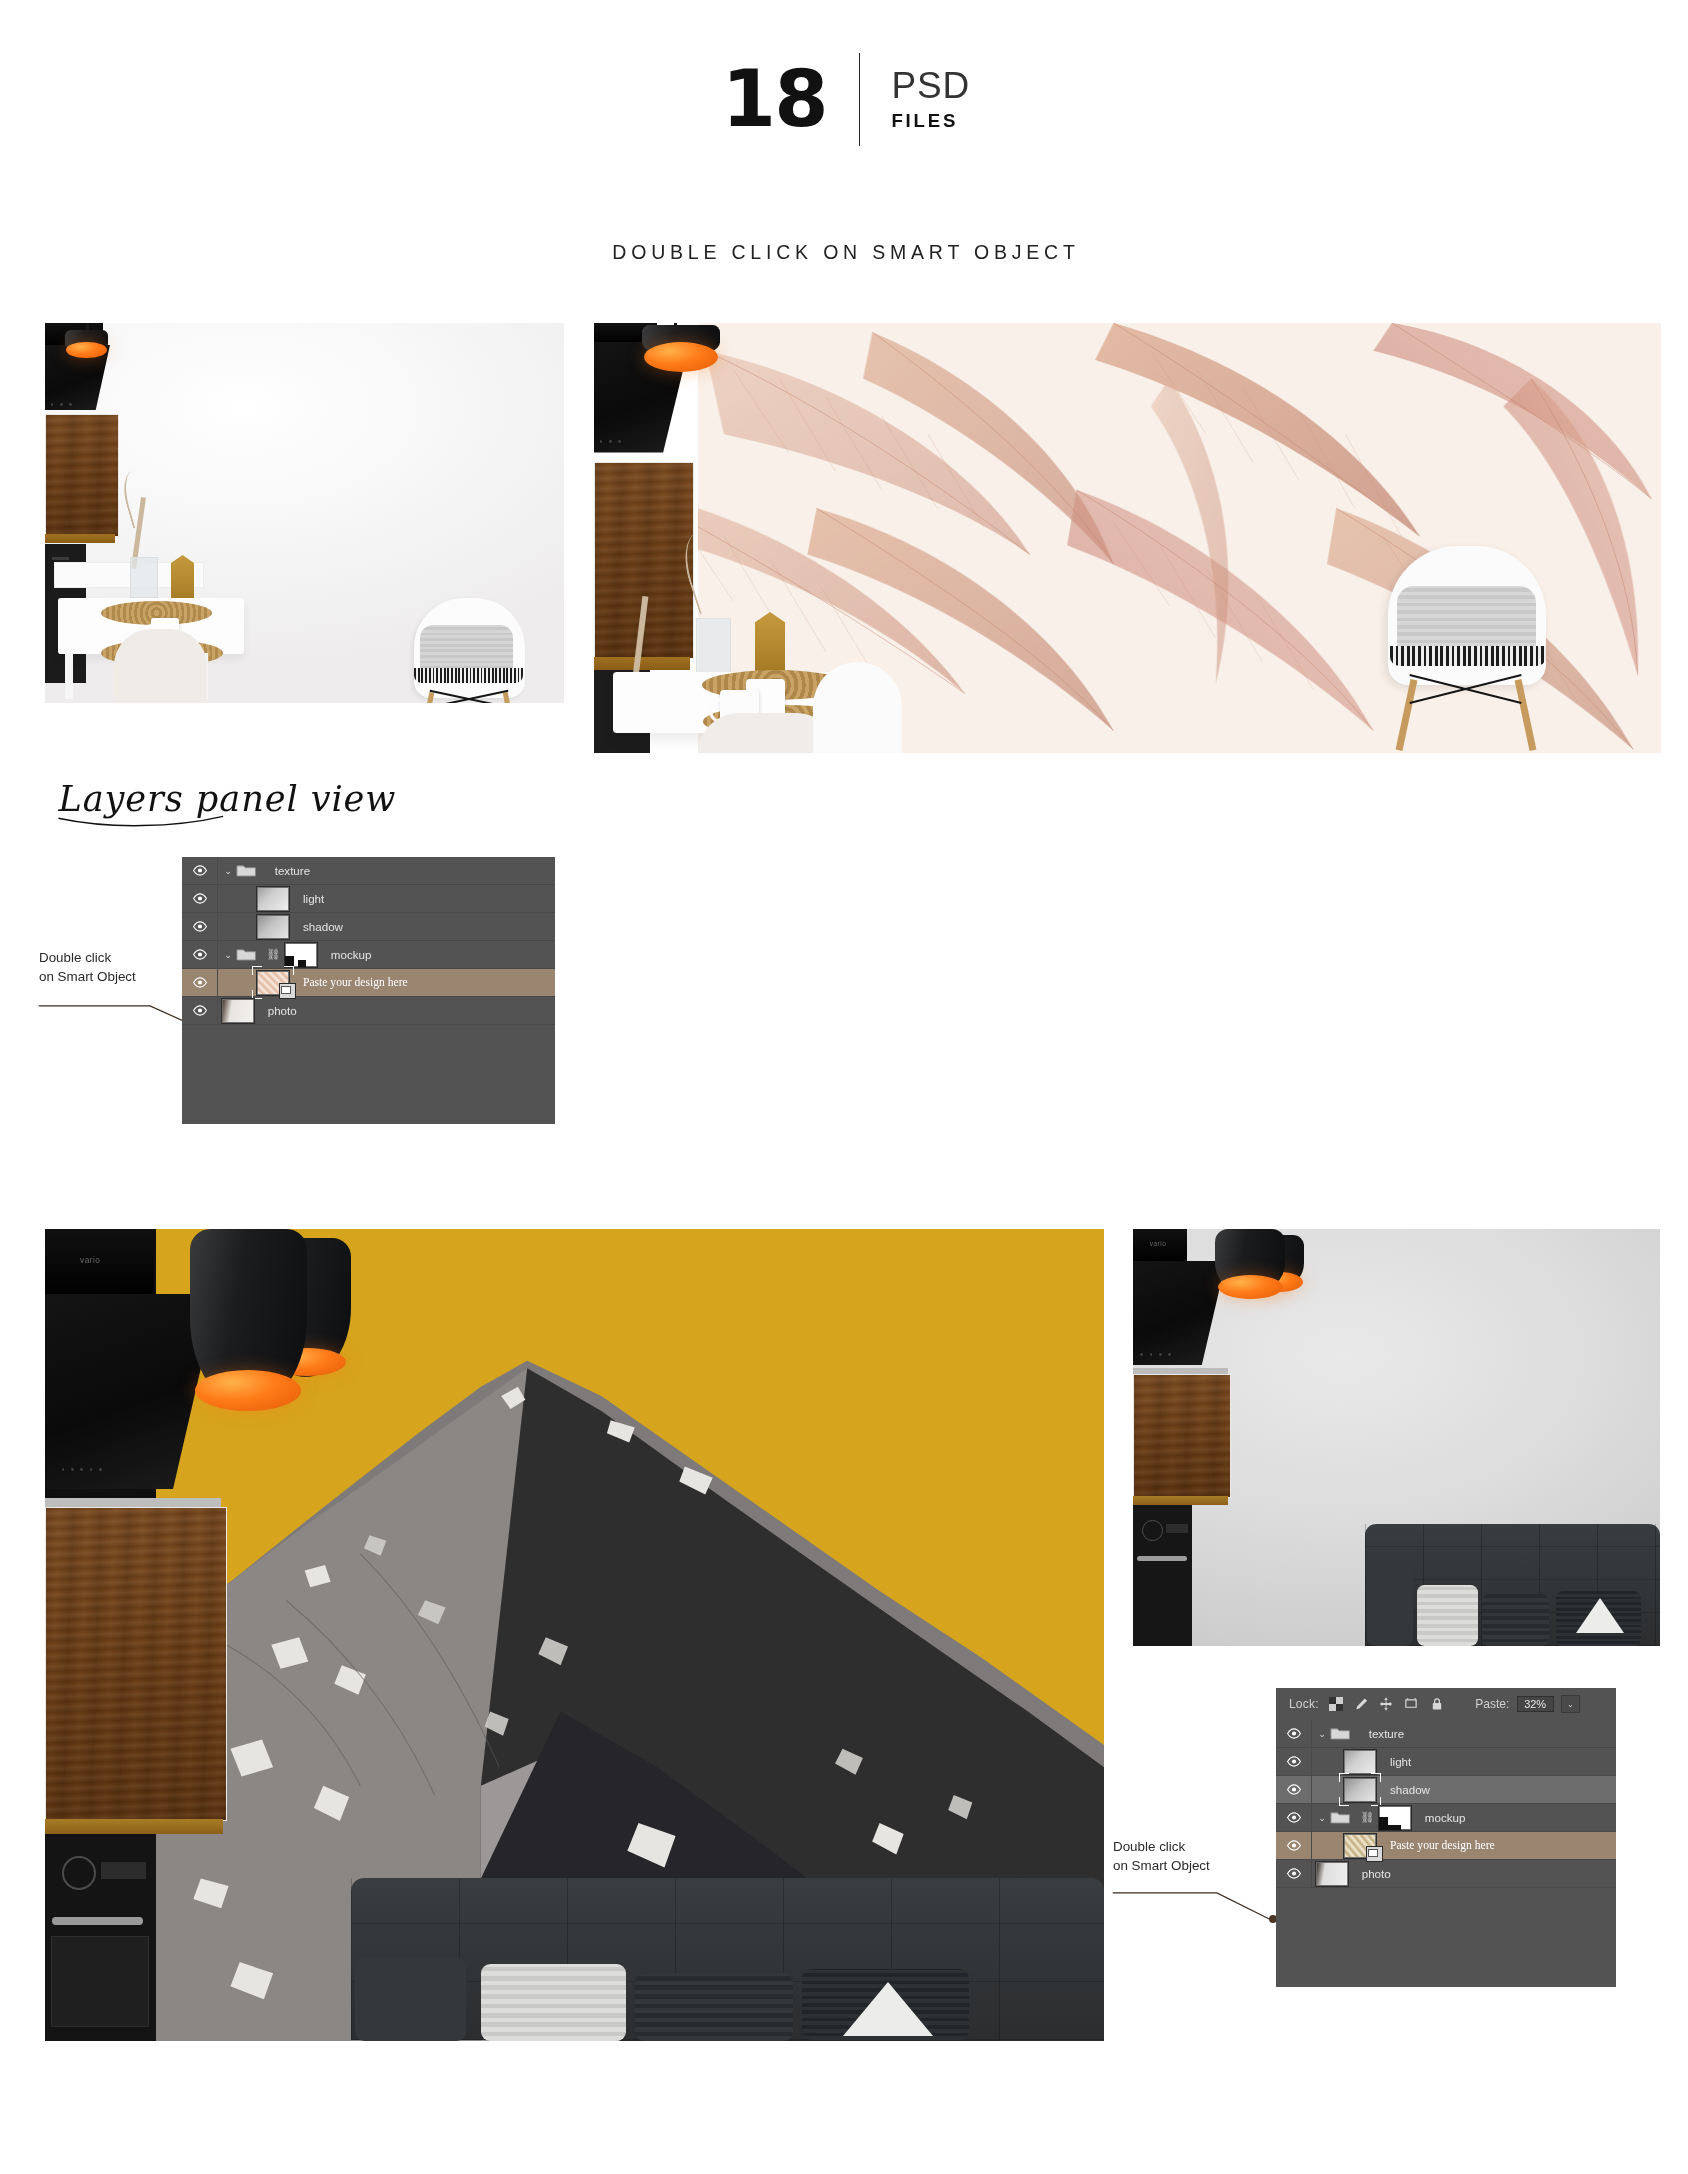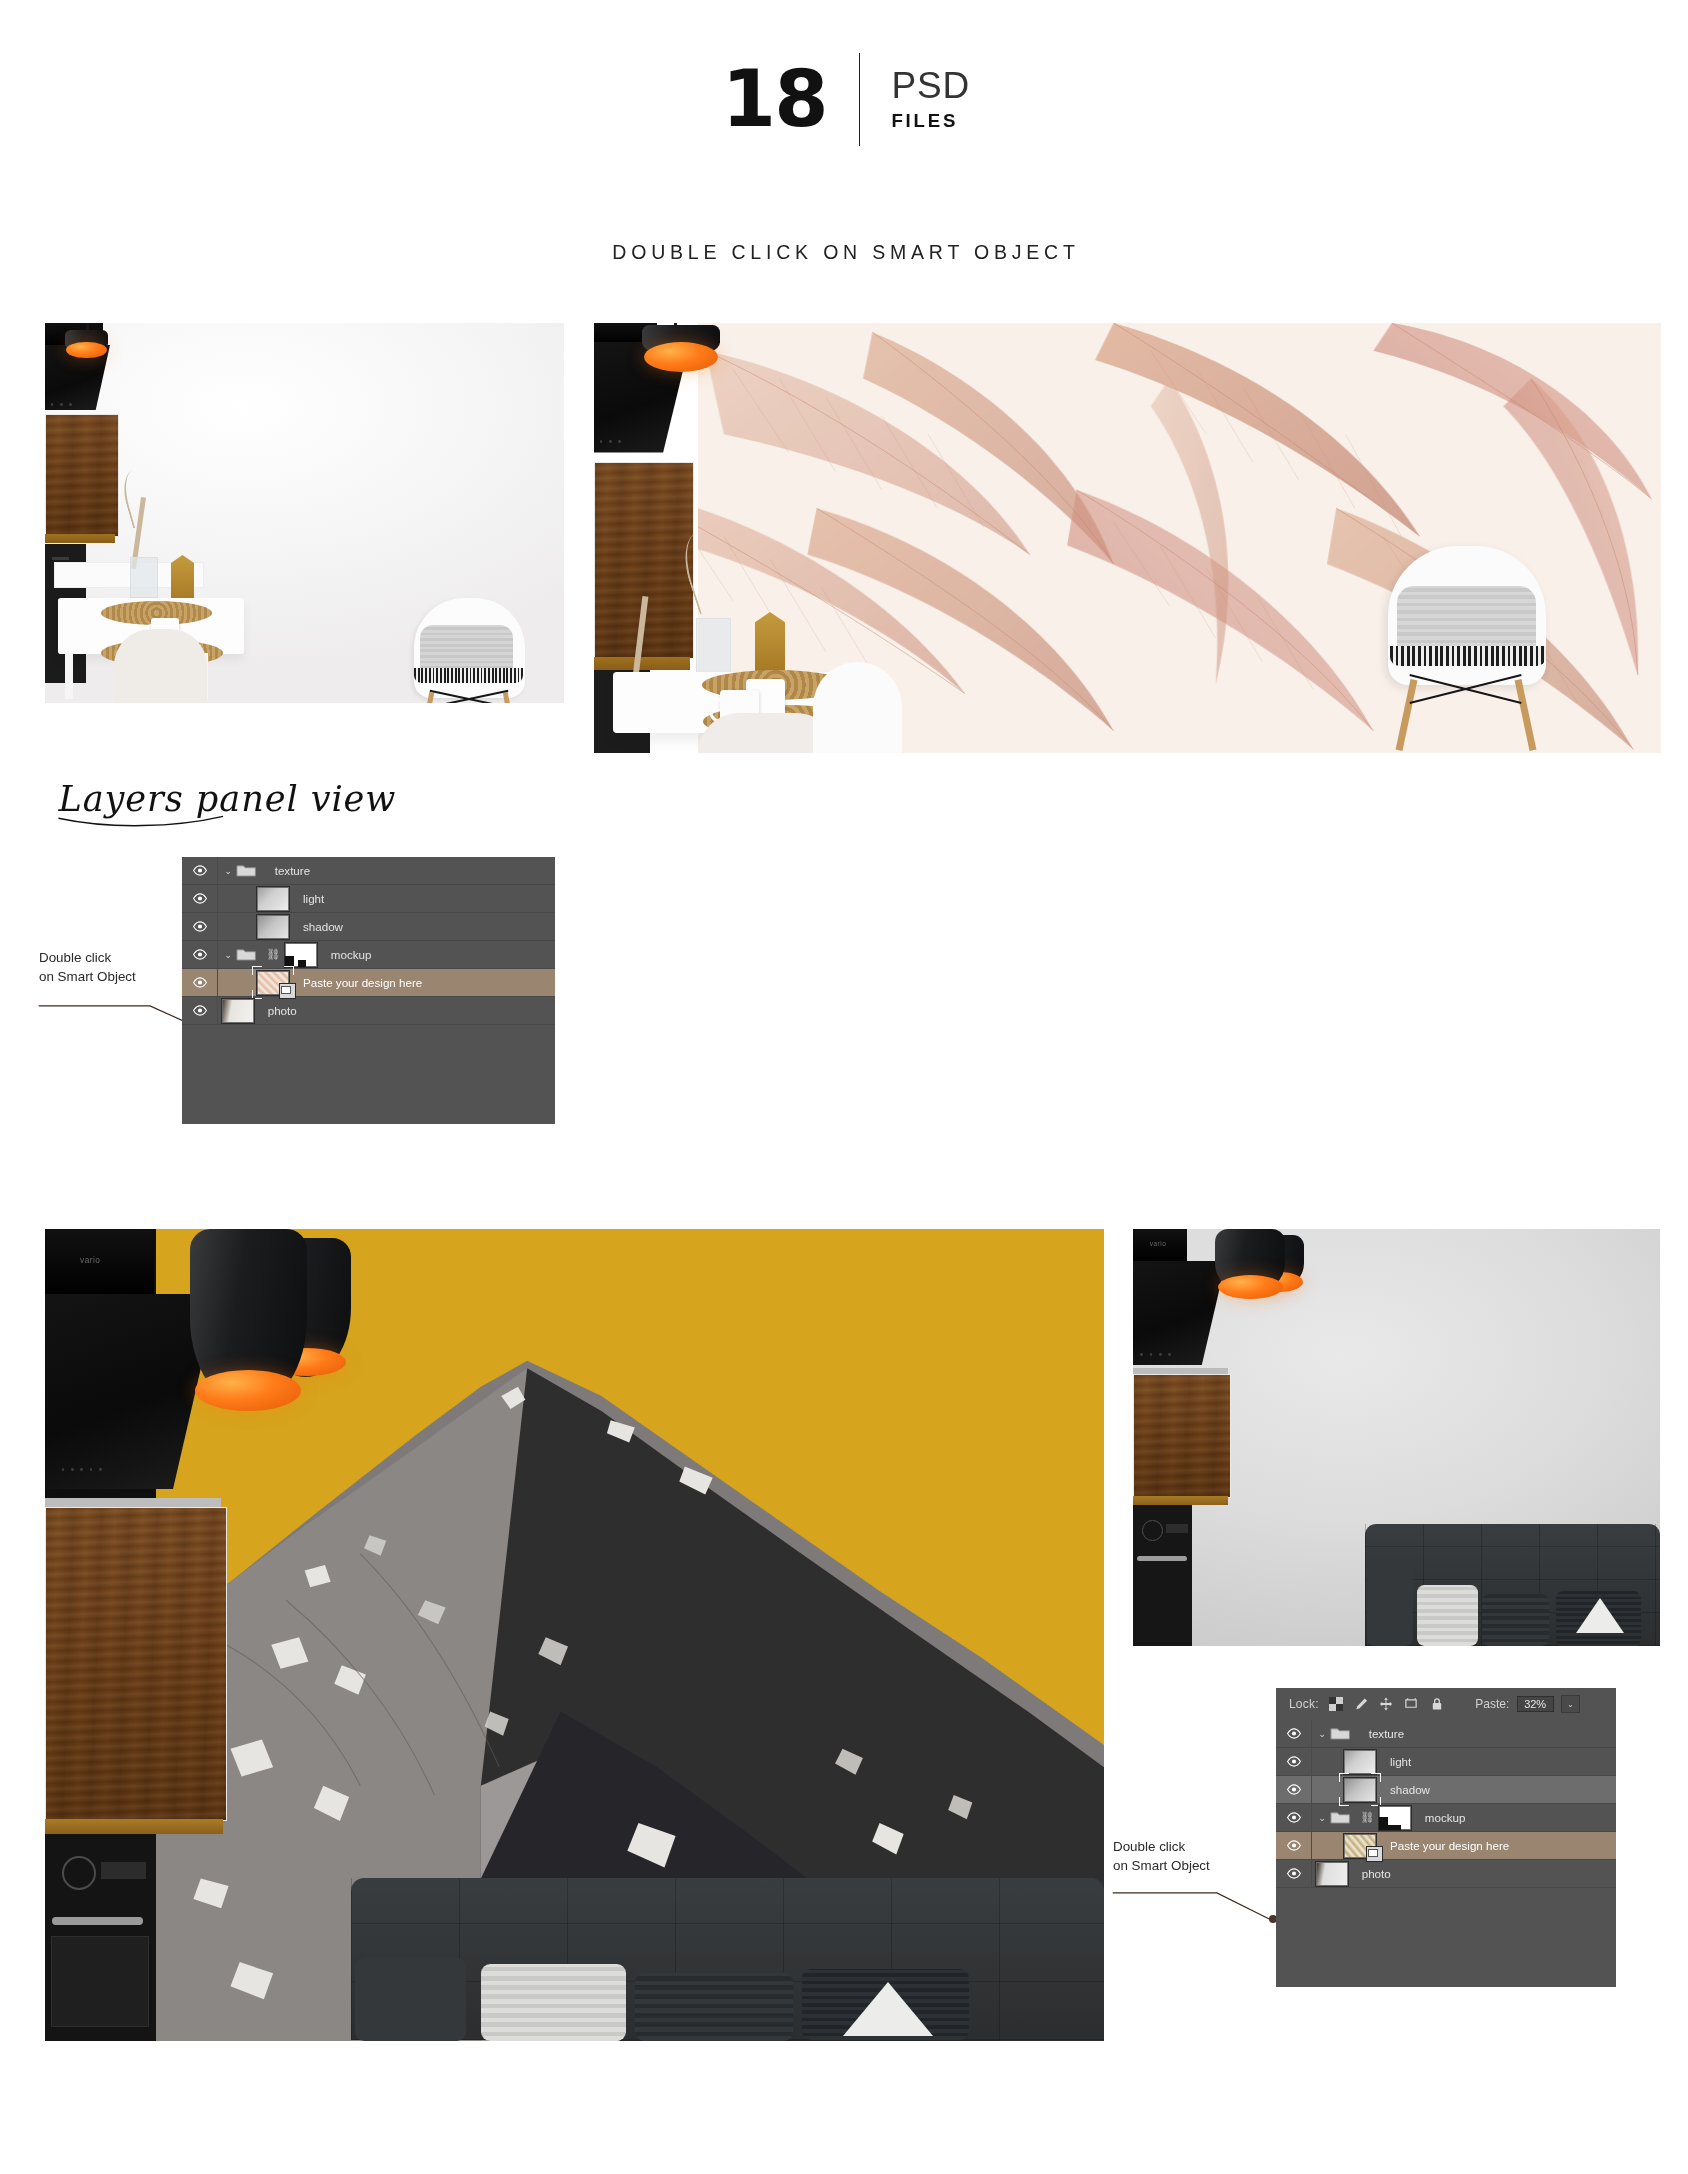--- a/index.html
+++ b/index.html
@@ -80,21 +80,21 @@
   .lrow.sel-grey{background:#6d6d6d;}
   .lrow .eye{width:35px;display:flex;align-items:center;justify-content:center;}
   .lrow .eye svg{display:block;}
   .lrow .divline{position:absolute;left:35px;top:0;bottom:0;width:0.9px;background:#4a4a4a;}
   .lrow .caret{width:15px;display:flex;align-items:center;justify-content:center;color:#d8d8d8;font-size:9.3px;margin-left:3.7px;}
   .lrow .folder{width:20.4px;height:15px;margin-right:5.6px;position:relative;}
   .lrow .thumb{width:32px;height:24px;border:0.9px solid #2c2c2c;margin-left:7.4px;flex:none;
                box-shadow:0 0 0 0.9px #6e6e6e inset;}
   .lrow .link{width:13px;margin:0 4.6px;color:#d7d7d7;font-size:11px;text-align:center;}
   .lrow .nm{margin-left:13px;color:#e4e4e4;white-space:nowrap;}
-  .lrow.sel-brown .nm{color:#ffffff;}
+  .lrow.sel-brown .nm{color:#ffffff;font-family:Liberation Serif, serif;}
   .lp-foot{height:24px;background:#535353;}
 
   .smart-brackets{position:relative;}
   .smart-brackets::before,.smart-brackets::after{content:"";position:absolute;pointer-events:none;}
   .sb{position:absolute;width:8.3px;height:8.3px;border:1.9px solid #fff;}
   .sb.tl{left:-4.6px;top:-4.6px;border-right:0;border-bottom:0;}
   .sb.tr{right:-4.6px;top:-4.6px;border-left:0;border-bottom:0;}
   .sb.bl{left:-4.6px;bottom:-4.6px;border-right:0;border-top:0;}
   .sb.br{right:-4.6px;bottom:-4.6px;border-left:0;border-top:0;}
 

